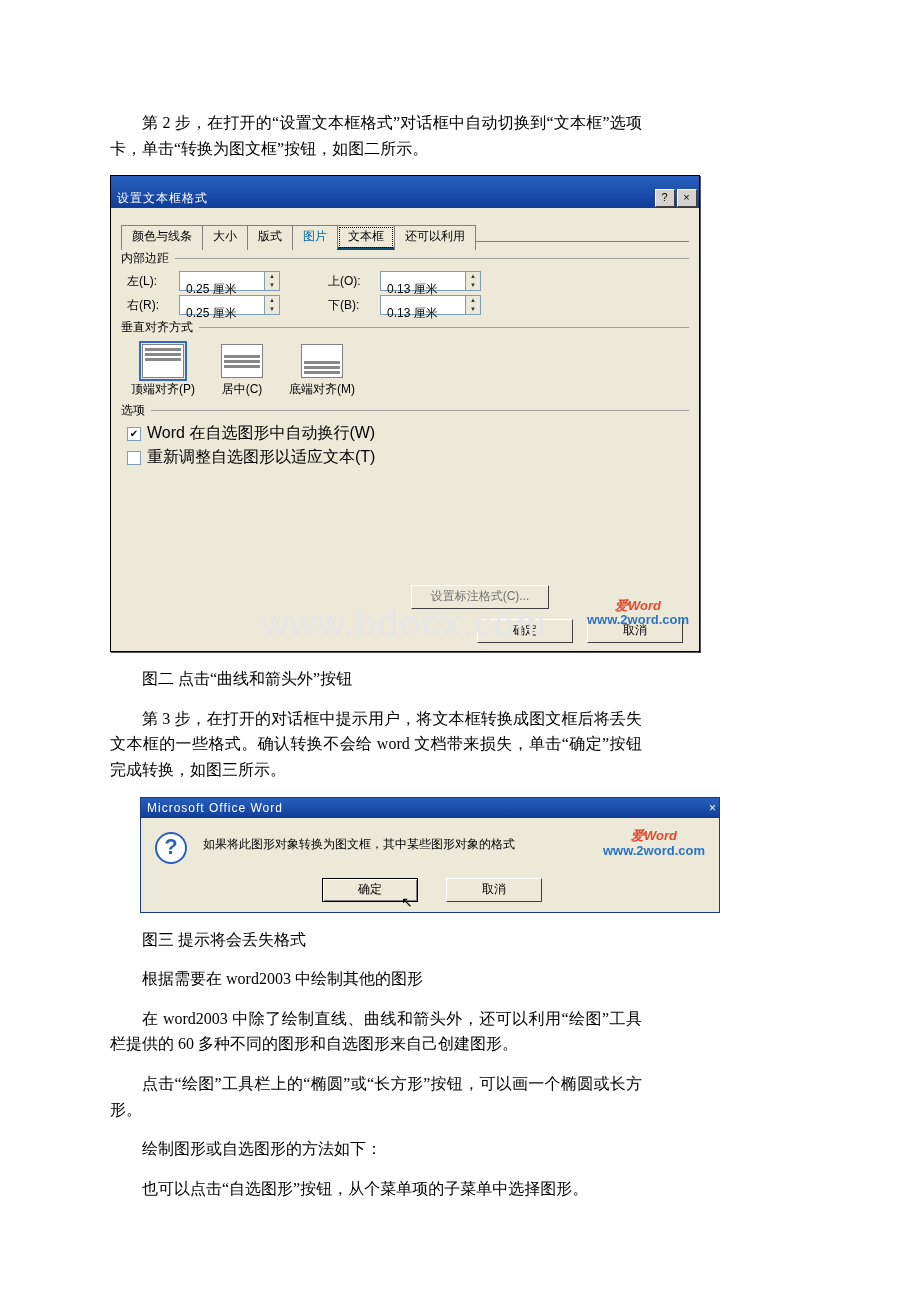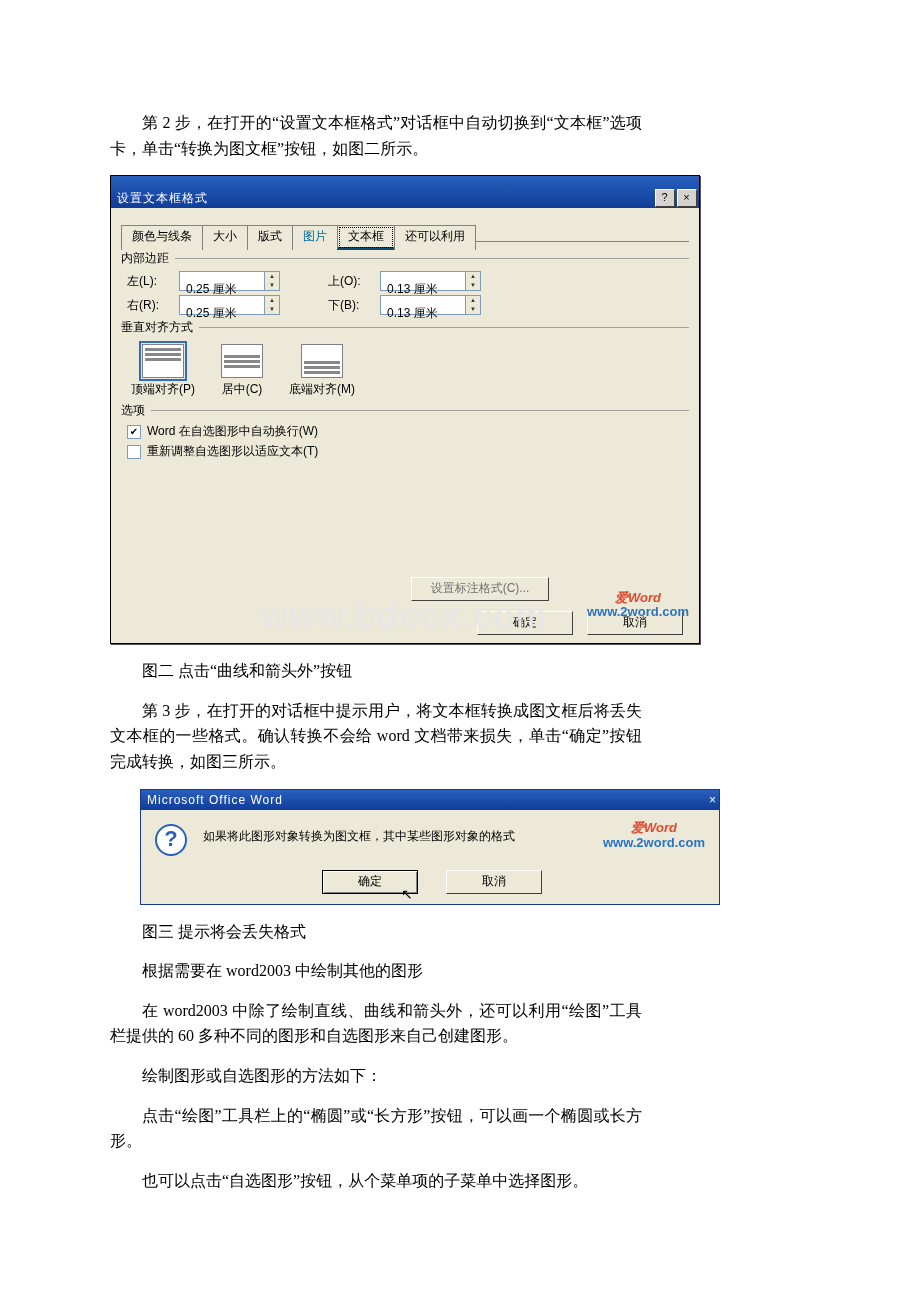--- a/index.html
+++ b/index.html
@@ -178,21 +178,21 @@
   .vopt.mid .box { justify-content: center; }
   .vopt.bot .box { justify-content: flex-end; }
 
   .opts {
     margin: 4px 0 0 6px;
   }
   .chk {
     display: flex;
     align-items: center;
     gap: 6px;
-    font-size: 12px;
+    font-size: 16px;
     margin: 3px 0;
   }
   .chk .cb {
     width: 12px;
     height: 12px;
     border: 1px solid #7f9db9;
     background: #fff;
     display: inline-flex;
     align-items: center;
     justify-content: center;
@@ -492,17 +492,17 @@
           <div class="wbot" style="color:#2a73c5;font-weight:bold;">www.2word.com</div>
         </div>
       </div>
     </div>
   </div>
 
   <p class="para indent">图三 提示将会丢失格式</p>
 
   <p class="para indent">根据需要在 word2003 中绘制其他的图形</p>
   <p class="para indent">在 word2003 中除了绘制直线、曲线和箭头外，还可以利用“绘图”工具栏提供的 60 多种不同的图形和自选图形来自己创建图形。</p>
+  <p class="para indent">点击“绘图”工具栏上的“椭圆”或“长方形”按钮，可以画一个椭圆或长方形。</p>
   <p class="para indent">绘制图形或自选图形的方法如下：</p>
-  <p class="para indent">点击“绘图”工具栏上的“椭圆”或“长方形”按钮，可以画一个椭圆或长方形。</p>
   <p class="para indent">也可以点击“自选图形”按钮，从个菜单项的子菜单中选择图形。</p>
 
 </div>
 
 </body></html>

